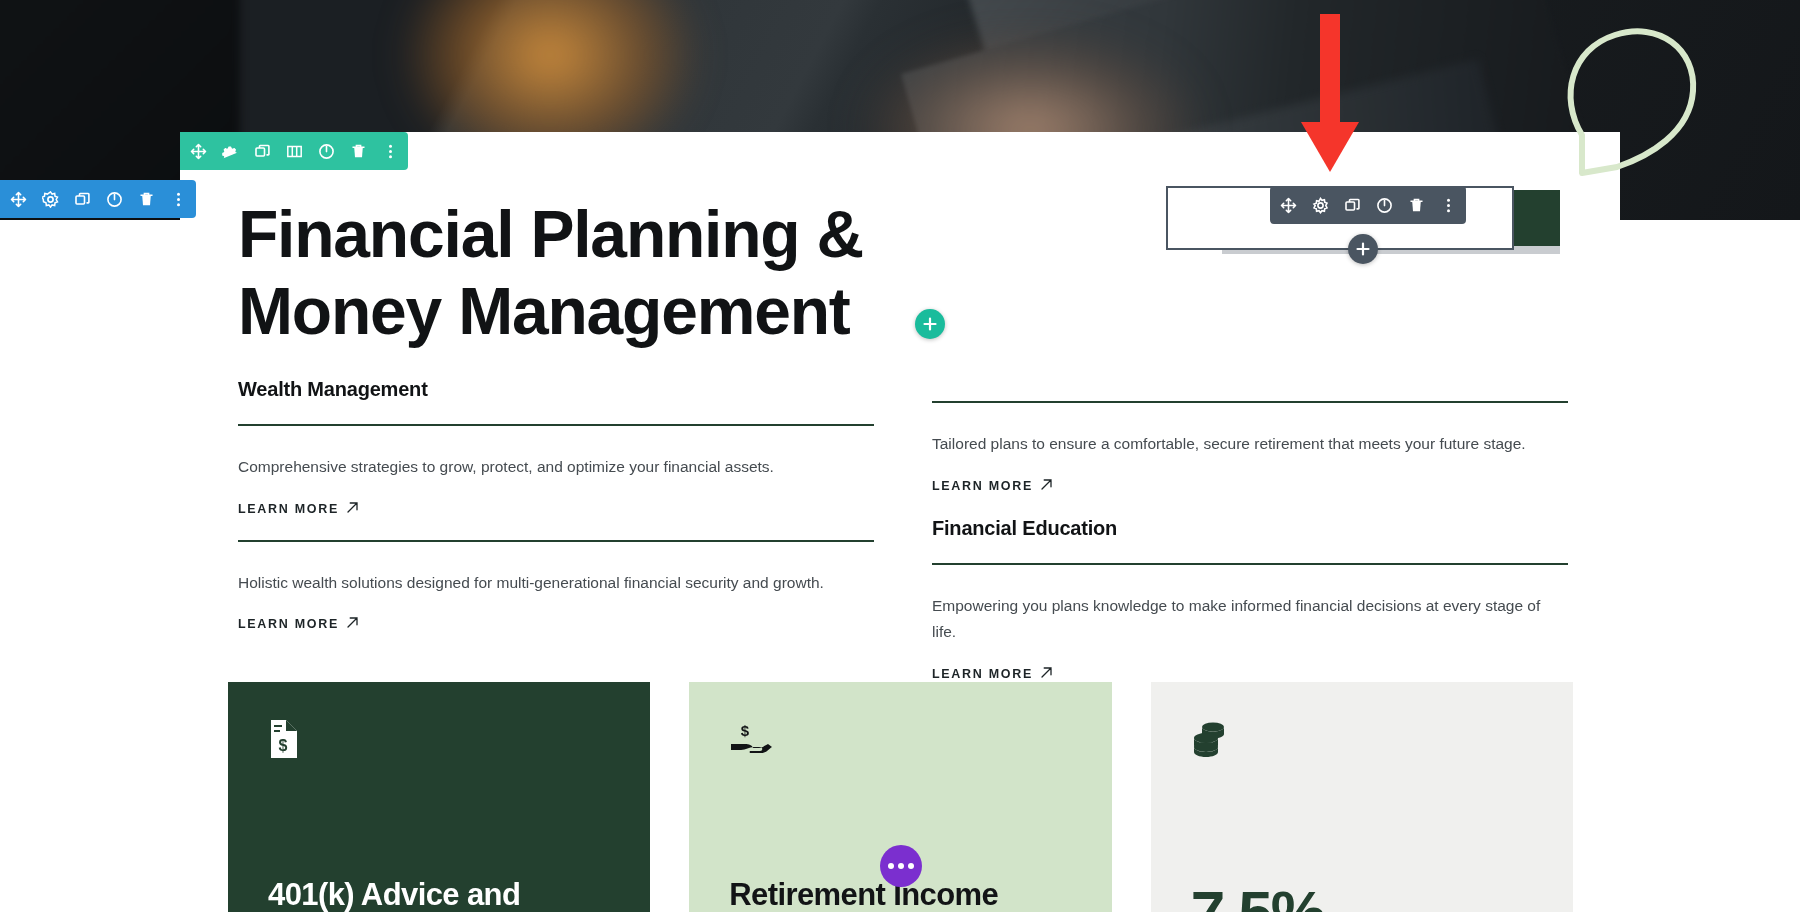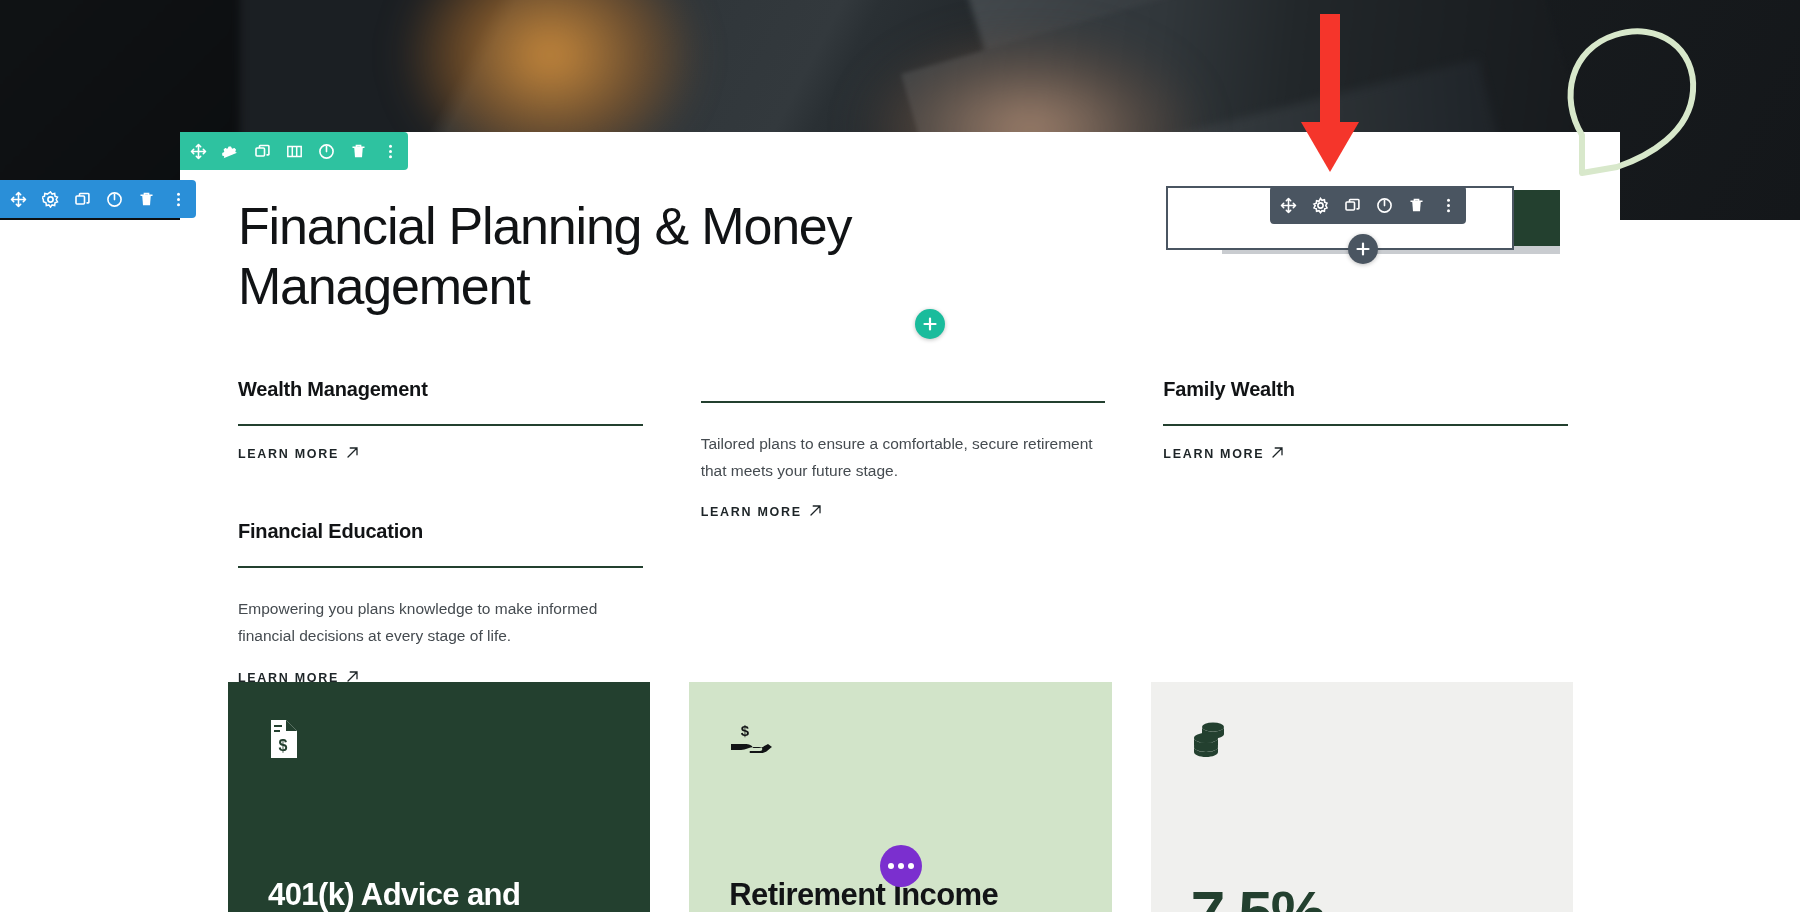--- a/index.html
+++ b/index.html
@@ -150,22 +150,22 @@
   .dots-circle i {
     width: 6px; height: 6px; border-radius: 50%;
     background: #fff; display: block;
   }
 
   
   .headline {
     position: absolute; left: 238px; top: 196px;
     width: 700px;
     font-family: "Liberation Sans", sans-serif;
-    font-weight: 400;
-    font-size: 52px;
+    font-weight: 700;
+    font-size: 66px;
     line-height: 1.16;
     letter-spacing: -1.2px;
     color: #111315;
     z-index: 10;
   }
   .cta-wrap {
     position: absolute; left: 1166px; top: 190px;
     width: 394px; height: 60px;
     z-index: 10;
   }
@@ -190,21 +190,21 @@
     border: 2px solid #4a5561;
     background: #ffffff;
     z-index: 2;
   }
 
   
   .services {
     position: absolute; left: 238px; top: 378px;
     width: 1330px;
     display: grid;
-    grid-template-columns: repeat(3, 1fr);
+    grid-template-columns: repeat(2, 1fr);
     column-gap: 58px;
     z-index: 10;
   }
   .svc-title {
     font-size: 20px; font-weight: 700; color: #111315;
     letter-spacing: -.2px;
   }
   .svc-rule {
     margin-top: 23px;
     border-bottom: 2px solid #23402f;
@@ -289,20 +289,21 @@
   <div class="cta-shadow"></div>
   <div class="cta-btn">VIEW SERVICES</div>
   <div class="cta-outline"></div>
 </div>
 
 <div class="services">
 
   <div>
     <div class="svc-title">Wealth Management</div>
     <div class="svc-rule"></div>
+    <div class="svc-desc">Comprehensive strategies to grow, protect, and optimize your financial assets.</div>
     <div class="svc-link">
       <span>LEARN MORE</span>
       <span>
         <svg width="13" height="13" viewBox="0 0 13 13">
             <path d="M2 11 L11 2 M4.2 2 H11 V8.8" stroke="#1d2427" stroke-width="1.3" fill="none" stroke-linecap="round"></path>
           </svg>
       </span>
     </div>
   </div>
 
@@ -313,22 +314,22 @@
       <span>LEARN MORE</span>
       <span>
         <svg width="13" height="13" viewBox="0 0 13 13">
             <path d="M2 11 L11 2 M4.2 2 H11 V8.8" stroke="#1d2427" stroke-width="1.3" fill="none" stroke-linecap="round"></path>
           </svg>
       </span>
     </div>
   </div>
 
   <div>
-    <div class="svc-title">Family Wealth</div>
     <div class="svc-rule"></div>
+    <div class="svc-desc">Holistic wealth solutions designed for multi-generational financial security and growth.</div>
     <div class="svc-link">
       <span>LEARN MORE</span>
       <span>
         <svg width="13" height="13" viewBox="0 0 13 13">
             <path d="M2 11 L11 2 M4.2 2 H11 V8.8" stroke="#1d2427" stroke-width="1.3" fill="none" stroke-linecap="round"></path>
           </svg>
       </span>
     </div>
   </div>
 

